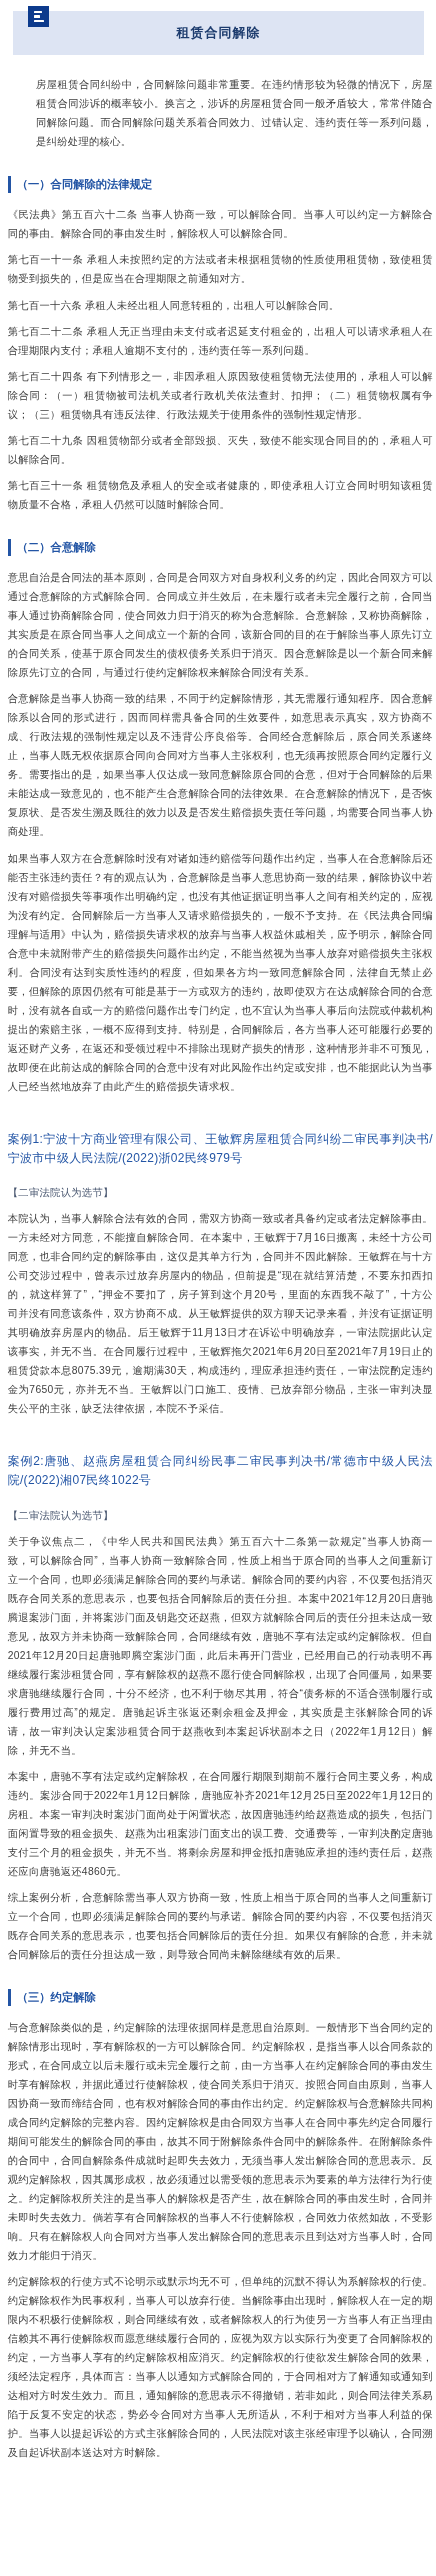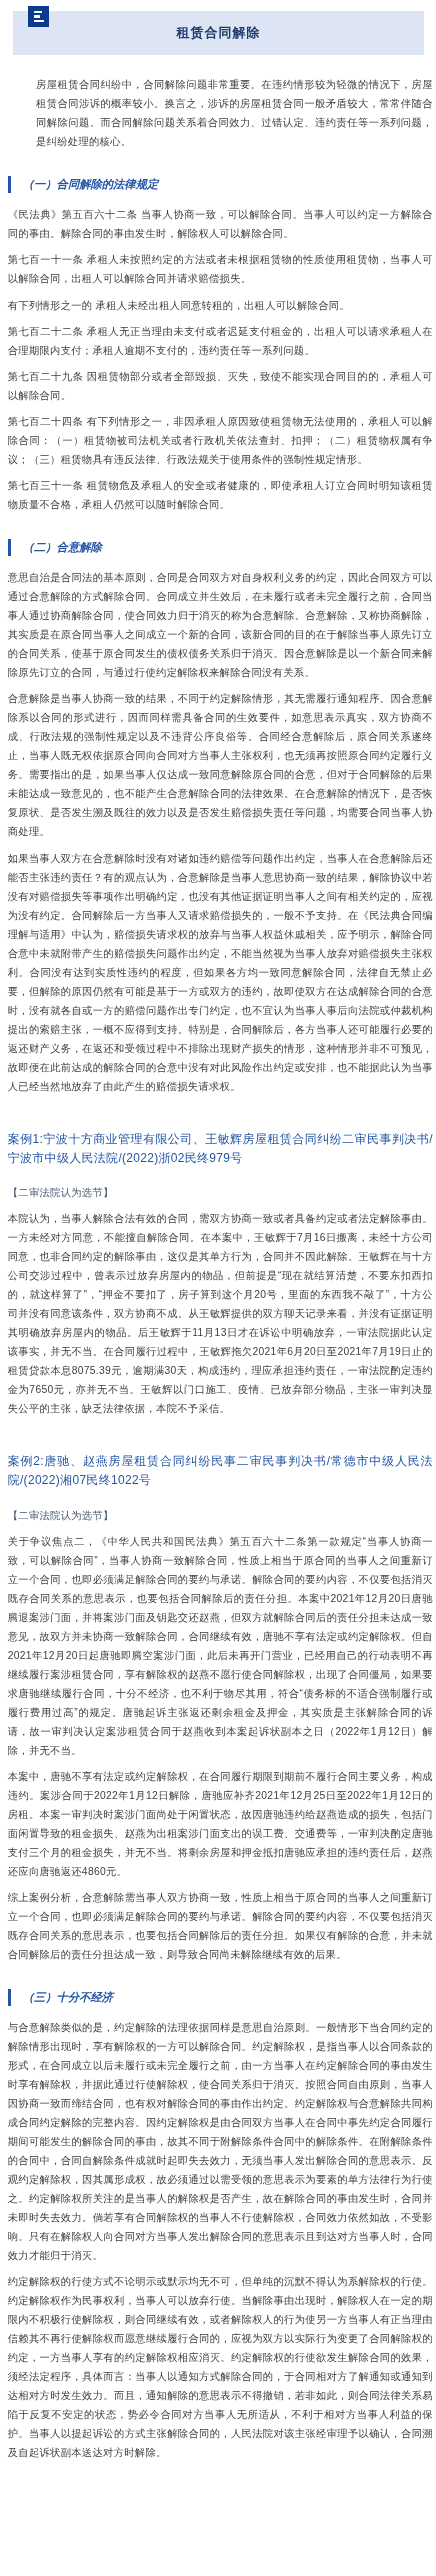--- a/index.html
+++ b/index.html
@@ -16,21 +16,21 @@
   .banner-icon i:nth-child(2){width:6.7px;}
   .banner-icon i:nth-child(3){width:10.3px;}
   .banner h1{margin:0;font-size:13px;font-weight:bold;color:#1d3c6e;letter-spacing:1px;}
 
   
   .p{font-size:10.3px;line-height:19px;text-align:justify;margin:7.2px 4.1px 7.2px 7.7px;letter-spacing:0.3px;}
   .intro{margin-top:20.6px;margin-left:36px;}
 
   
   .sec-h{margin:25px 4.1px 12.4px 7.7px;font-size:11.3px;font-weight:bold;color:#2355a5;
-         border-left:3.6px solid #2355a5;padding-left:12px;line-height:16.5px;font-style:italic;}
+         border-left:3.6px solid #2355a5;padding-left:6px;line-height:16.5px;}
 
   
   .case-t{margin:34px 4.1px 12.4px 7.7px;font-size:12px;font-weight:normal;color:#2355a5;
           line-height:19px;text-align:justify;letter-spacing:0.3px;}
 
   
   .sub-h{font-size:10.3px;color:#47556e;margin:15.5px 4.1px 4.1px 7.7px;line-height:19px;letter-spacing:0.3px;}
 </style>
 </head>
 <body>
@@ -43,40 +43,40 @@
         <i></i>
         <i></i>
       </div>
     <h1>租赁合同解除</h1>
   </header>
 
   <p class="p intro">房屋租赁合同纠纷中，合同解除问题非常重要。在违约情形较为轻微的情况下，房屋租赁合同涉诉的概率较小。换言之，涉诉的房屋租赁合同一般矛盾较大，常常伴随合同解除问题。而合同解除问题关系着合同效力、过错认定、违约责任等一系列问题，是纠纷处理的核心。</p>
 
   <h2 class="sec-h">（一）合同解除的法律规定</h2>
   <p class="p">《民法典》第五百六十二条 当事人协商一致，可以解除合同。当事人可以约定一方解除合同的事由。解除合同的事由发生时，解除权人可以解除合同。</p>
-  <p class="p">第七百一十一条 承租人未按照约定的方法或者未根据租赁物的性质使用租赁物，当事人可以解除合同，出租人可以解除合同并请求赔偿损失。</p>
-  <p class="p">有下列情形之一的 承租人未经出租人同意转租的，出租人可以解除合同。</p>
+  <p class="p">第七百一十一条 承租人未按照约定的方法或者未根据租赁物的性质使用租赁物，致使租赁物受到损失的，但是应当在合理期限之前通知对方。</p>
+  <p class="p">第七百一十六条 承租人未经出租人同意转租的，出租人可以解除合同。</p>
   <p class="p">第七百二十二条 承租人无正当理由未支付或者迟延支付租金的，出租人可以请求承租人在合理期限内支付；承租人逾期不支付的，违约责任等一系列问题。</p>
+  <p class="p">第七百二十四条 有下列情形之一，非因承租人原因致使租赁物无法使用的，承租人可以解除合同：（一）租赁物被司法机关或者行政机关依法查封、扣押；（二）租赁物权属有争议；（三）租赁物具有违反法律、行政法规关于使用条件的强制性规定情形。</p>
   <p class="p">第七百二十九条 因租赁物部分或者全部毁损、灭失，致使不能实现合同目的的，承租人可以解除合同。</p>
-  <p class="p">第七百二十四条 有下列情形之一，非因承租人原因致使租赁物无法使用的，承租人可以解除合同：（一）租赁物被司法机关或者行政机关依法查封、扣押；（二）租赁物权属有争议；（三）租赁物具有违反法律、行政法规关于使用条件的强制性规定情形。</p>
   <p class="p">第七百三十一条 租赁物危及承租人的安全或者健康的，即使承租人订立合同时明知该租赁物质量不合格，承租人仍然可以随时解除合同。</p>
 
   <h2 class="sec-h">（二）合意解除</h2>
   <p class="p">意思自治是合同法的基本原则，合同是合同双方对自身权利义务的约定，因此合同双方可以通过合意解除的方式解除合同。合同成立并生效后，在未履行或者未完全履行之前，合同当事人通过协商解除合同，使合同效力归于消灭的称为合意解除。合意解除，又称协商解除，其实质是在原合同当事人之间成立一个新的合同，该新合同的目的在于解除当事人原先订立的合同关系，使基于原合同发生的债权债务关系归于消灭。因合意解除是以一个新合同来解除原先订立的合同，与通过行使约定解除权来解除合同没有关系。</p>
   <p class="p">合意解除是当事人协商一致的结果，不同于约定解除情形，其无需履行通知程序。因合意解除系以合同的形式进行，因而同样需具备合同的生效要件，如意思表示真实，双方协商不成、行政法规的强制性规定以及不违背公序良俗等。合同经合意解除后，原合同关系遂终止，当事人既无权依据原合同向合同对方当事人主张权利，也无须再按照原合同约定履行义务。需要指出的是，如果当事人仅达成一致同意解除原合同的合意，但对于合同解除的后果未能达成一致意见的，也不能产生合意解除合同的法律效果。在合意解除的情况下，是否恢复原状、是否发生溯及既往的效力以及是否发生赔偿损失责任等问题，均需要合同当事人协商处理。</p>
   <p class="p">如果当事人双方在合意解除时没有对诸如违约赔偿等问题作出约定，当事人在合意解除后还能否主张违约责任？有的观点认为，合意解除是当事人意思协商一致的结果，解除协议中若没有对赔偿损失等事项作出明确约定，也没有其他证据证明当事人之间有相关约定的，应视为没有约定。合同解除后一方当事人又请求赔偿损失的，一般不予支持。在《民法典合同编理解与适用》中认为，赔偿损失请求权的放弃与当事人权益休戚相关，应予明示，解除合同合意中未就附带产生的赔偿损失问题作出约定，不能当然视为当事人放弃对赔偿损失主张权利。合同没有达到实质性违约的程度，但如果各方均一致同意解除合同，法律自无禁止必要，但解除的原因仍然有可能是基于一方或双方的违约，故即使双方在达成解除合同的合意时，没有就各自或一方的赔偿问题作出专门约定，也不宜认为当事人事后向法院或仲裁机构提出的索赔主张，一概不应得到支持。特别是，合同解除后，各方当事人还可能履行必要的返还财产义务，在返还和受领过程中不排除出现财产损失的情形，这种情形并非不可预见，故即便在此前达成的解除合同的合意中没有对此风险作出约定或安排，也不能据此认为当事人已经当然地放弃了由此产生的赔偿损失请求权。</p>
 
   <h3 class="case-t">案例1:宁波十方商业管理有限公司、王敏辉房屋租赁合同纠纷二审民事判决书/宁波市中级人民法院/(2022)浙02民终979号</h3>
   <p class="sub-h">【二审法院认为选节】</p>
   <p class="p">本院认为，当事人解除合法有效的合同，需双方协商一致或者具备约定或者法定解除事由。一方未经对方同意，不能擅自解除合同。在本案中，王敏辉于7月16日搬离，未经十方公司同意，也非合同约定的解除事由，这仅是其单方行为，合同并不因此解除。王敏辉在与十方公司交涉过程中，曾表示过放弃房屋内的物品，但前提是“现在就结算清楚，不要东扣西扣的，就这样算了”，“押金不要扣了，房子算到这个月20号，里面的东西我不敲了”，十方公司并没有同意该条件，双方协商不成。从王敏辉提供的双方聊天记录来看，并没有证据证明其明确放弃房屋内的物品。后王敏辉于11月13日才在诉讼中明确放弃，一审法院据此认定该事实，并无不当。在合同履行过程中，王敏辉拖欠2021年6月20日至2021年7月19日止的租赁贷款本息8075.39元，逾期满30天，构成违约，理应承担违约责任，一审法院酌定违约金为7650元，亦并无不当。王敏辉以门口施工、疫情、已放弃部分物品，主张一审判决显失公平的主张，缺乏法律依据，本院不予采信。</p>
 
   <h3 class="case-t">案例2:唐驰、赵燕房屋租赁合同纠纷民事二审民事判决书/常德市中级人民法院/(2022)湘07民终1022号</h3>
   <p class="sub-h">【二审法院认为选节】</p>
   <p class="p">关于争议焦点二，《中华人民共和国民法典》第五百六十二条第一款规定“当事人协商一致，可以解除合同”，当事人协商一致解除合同，性质上相当于原合同的当事人之间重新订立一个合同，也即必须满足解除合同的要约与承诺。解除合同的要约内容，不仅要包括消灭既存合同关系的意思表示，也要包括合同解除后的责任分担。本案中2021年12月20日唐驰腾退案涉门面，并将案涉门面及钥匙交还赵燕，但双方就解除合同后的责任分担未达成一致意见，故双方并未协商一致解除合同，合同继续有效，唐驰不享有法定或约定解除权。但自2021年12月20日起唐驰即腾空案涉门面，此后未再开门营业，已经用自己的行动表明不再继续履行案涉租赁合同，享有解除权的赵燕不愿行使合同解除权，出现了合同僵局，如果要求唐驰继续履行合同，十分不经济，也不利于物尽其用，符合“债务标的不适合强制履行或履行费用过高”的规定。唐驰起诉主张返还剩余租金及押金，其实质是主张解除合同的诉请，故一审判决认定案涉租赁合同于赵燕收到本案起诉状副本之日（2022年1月12日）解除，并无不当。</p>
   <p class="p">本案中，唐驰不享有法定或约定解除权，在合同履行期限到期前不履行合同主要义务，构成违约。案涉合同于2022年1月12日解除，唐驰应补齐2021年12月25日至2022年1月12日的房租。本案一审判决时案涉门面尚处于闲置状态，故因唐驰违约给赵燕造成的损失，包括门面闲置导致的租金损失、赵燕为出租案涉门面支出的误工费、交通费等，一审判决酌定唐驰支付三个月的租金损失，并无不当。将剩余房屋和押金抵扣唐驰应承担的违约责任后，赵燕还应向唐驰返还4860元。</p>
   <p class="p">综上案例分析，合意解除需当事人双方协商一致，性质上相当于原合同的当事人之间重新订立一个合同，也即必须满足解除合同的要约与承诺。解除合同的要约内容，不仅要包括消灭既存合同关系的意思表示，也要包括合同解除后的责任分担。如果仅有解除的合意，并未就合同解除后的责任分担达成一致，则导致合同尚未解除继续有效的后果。</p>
 
-  <h2 class="sec-h">（三）十分不经济</h2>
+  <h2 class="sec-h">（三）约定解除</h2>
   <p class="p">与合意解除类似的是，约定解除的法理依据同样是意思自治原则。一般情形下当合同约定的解除情形出现时，享有解除权的一方可以解除合同。约定解除权，是指当事人以合同条款的形式，在合同成立以后未履行或未完全履行之前，由一方当事人在约定解除合同的事由发生时享有解除权，并据此通过行使解除权，使合同关系归于消灭。按照合同自由原则，当事人因协商一致而缔结合同，也有权对解除合同的事由作出约定。约定解除权与合意解除共同构成合同约定解除的完整内容。因约定解除权是由合同双方当事人在合同中事先约定合同履行期间可能发生的解除合同的事由，故其不同于附解除条件合同中的解除条件。在附解除条件的合同中，合同自解除条件成就时起即失去效力，无须当事人发出解除合同的意思表示。反观约定解除权，因其属形成权，故必须通过以需受领的意思表示为要素的单方法律行为行使之。约定解除权所关注的是当事人的解除权是否产生，故在解除合同的事由发生时，合同并未即时失去效力。倘若享有合同解除权的当事人不行使解除权，合同效力依然如故，不受影响。只有在解除权人向合同对方当事人发出解除合同的意思表示且到达对方当事人时，合同效力才能归于消灭。</p>
   <p class="p">约定解除权的行使方式不论明示或默示均无不可，但单纯的沉默不得认为系解除权的行使。约定解除权作为民事权利，当事人可以放弃行使。当解除事由出现时，解除权人在一定的期限内不积极行使解除权，则合同继续有效，或者解除权人的行为使另一方当事人有正当理由信赖其不再行使解除权而愿意继续履行合同的，应视为双方以实际行为变更了合同解除权的约定，一方当事人享有的约定解除权相应消灭。约定解除权的行使欲发生解除合同的效果，须经法定程序，具体而言：当事人以通知方式解除合同的，于合同相对方了解通知或通知到达相对方时发生效力。而且，通知解除的意思表示不得撤销，若非如此，则合同法律关系易陷于反复不安定的状态，势必令合同对方当事人无所适从，不利于相对方当事人利益的保护。当事人以提起诉讼的方式主张解除合同的，人民法院对该主张经审理予以确认，合同溯及自起诉状副本送达对方时解除。</p>
 
 </div>
 
 
 </body></html>

